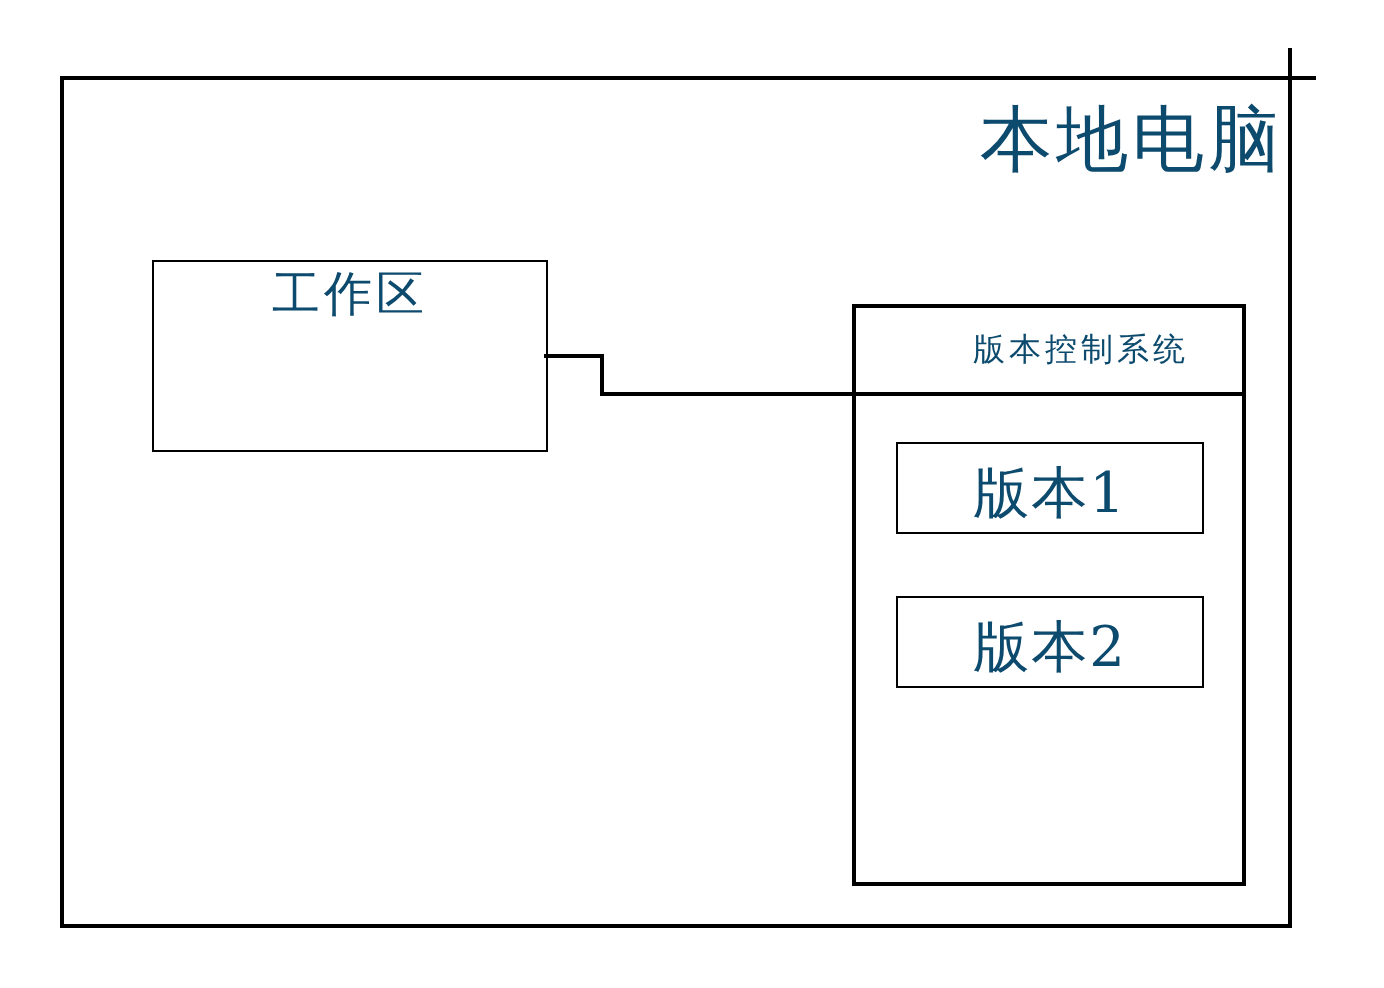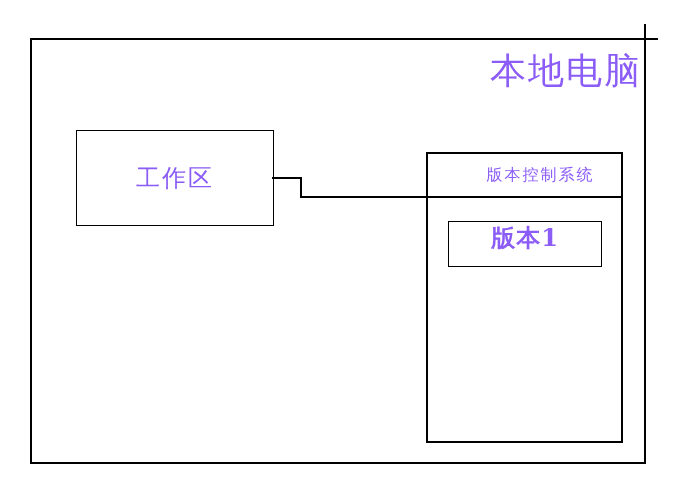--- a/index.html
+++ b/index.html
@@ -6,21 +6,21 @@
     margin: 0;
     padding: 0;
     background: #ffffff;
   }
   #canvas {
     position: relative;
     width: 692px;
     height: 494px;
     background: #ffffff;
     font-family: "DejaVu Serif", "Liberation Serif", serif;
-    color: #8b5cf6;
+    color: #0c4a6e;
     overflow: hidden;
   }
   .abs { position: absolute; box-sizing: border-box; }
 
   
   .outer-box {
     left: 30px; top: 38px;
     width: 616px; height: 426px;
     border: 2px solid #000000;
   }
@@ -36,21 +36,20 @@
     letter-spacing: 2px;
     text-align: right;
     white-space: nowrap;
   }
 
   .workspace-box {
     left: 76px; top: 130px;
     width: 198px; height: 96px;
     border: 1.5px solid #000000;
     display: flex;
-    align-items: center;
     justify-content: center;
     font-size: 24px;
     letter-spacing: 2px;
   }
 
   
   .conn-h1 { left: 272px; top: 177px; width: 30px; height: 2px; background: #000000; }
   .conn-v  { left: 300px; top: 177px; width: 2px;  height: 21px; background: #000000; }
   .conn-h2 { left: 300px; top: 196px; width: 128px; height: 2px; background: #000000; }
 
@@ -71,26 +70,25 @@
     font-size: 16px;
     letter-spacing: 2px;
     padding-left: 32px;
   }
 
   .version-box {
     left: 448px;
     width: 154px; height: 46px;
     border: 1.5px solid #000000;
     display: flex;
-    align-items: flex-start;
+    align-items: flex-end;
     justify-content: center;
-    font-size: 24px;
+    font-size: 28px;
     letter-spacing: 1px;
     background: #ffffff;
-    font-weight: bold;
   }
   .v1 { top: 221px; }
   .v2 { top: 298px; }
   .v3 { top: 374px; height: 47px; }
 </style>
 </head>
 <body>
 
 <div id="canvas">
 
@@ -111,15 +109,18 @@
   <div class="abs vcs-box">
     <div class="vcs-header">
       <span>版本控制系统</span>
     </div>
   </div>
 
   <div class="abs version-box v1">
     <span>版本1</span>
   </div>
 
+  <div class="abs version-box v2">
+    <span>版本2</span>
+  </div>
 
 
 </div>
 
 </body></html>

